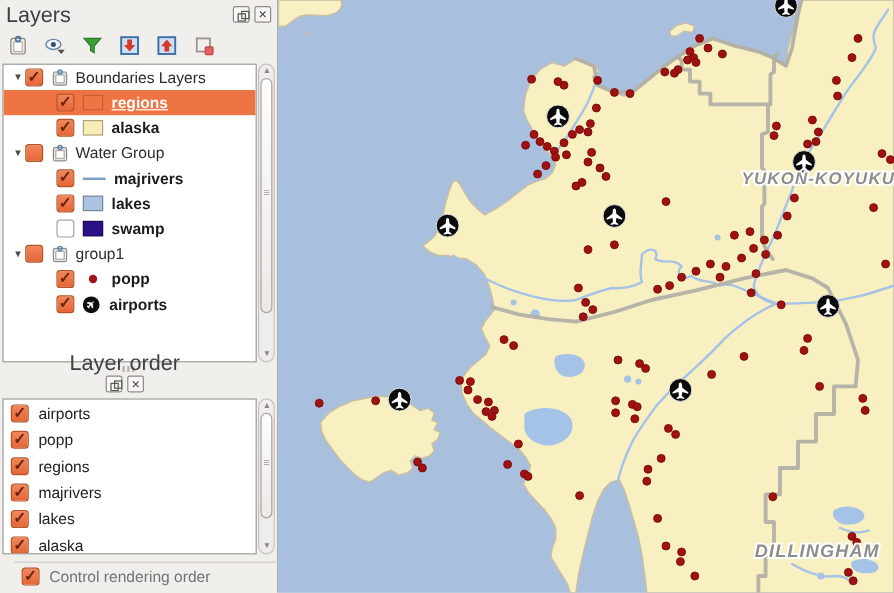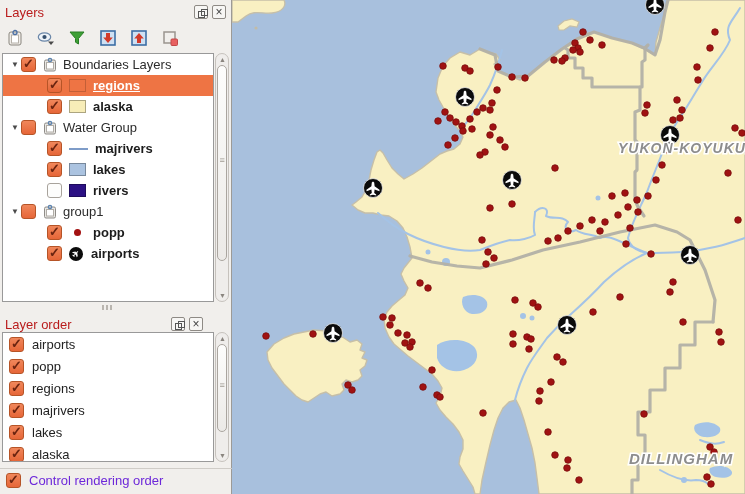--- a/index.html
+++ b/index.html
@@ -4,21 +4,21 @@
 <style>
   * { margin:0; padding:0; box-sizing:border-box; }
   html,body { width:745px; height:494px; overflow:hidden;
     font-family:"Liberation Sans", sans-serif; background:#f1efec; }
   .app { position:relative; width:745px; height:494px; }
 
   
   .dock { position:absolute; left:0; top:0; width:232px; height:494px;
     background:#f1efec; border-right:1px solid #9c9a96; }
   .panel-header { display:flex; align-items:center; height:24px; padding:0 5px; }
-  .panel-title { flex:1; font-size:13px; color:#b91c1c; }
+  .panel-title { flex:1; font-size:18px; color:#404040; }
   .win-btns { display:flex; gap:4px; }
   .win-btn { width:14px; height:14px; border:1px solid #8e8a85; border-radius:2px;
     background:#f7f6f4; position:relative; cursor:default; }
   .btn-float::before { content:""; position:absolute; left:3px; top:5px; width:5px; height:5px;
     border:1px solid #555; background:#f7f6f4; }
   .btn-float::after { content:""; position:absolute; left:5.5px; top:2.5px; width:5px; height:5px;
     border:1px solid #555; }
   .btn-close::before { content:"×"; position:absolute; left:0; top:-1px; width:12px;
     text-align:center; font-size:12px; line-height:14px; color:#444; }
 
@@ -60,23 +60,23 @@
   .varrow { position:absolute; left:2px; width:9px; text-align:center; font-size:7px; color:#8a857f; }
 
   .splitter { position:absolute; left:0; top:303px; width:214px; height:8px; display:flex;
     justify-content:center; align-items:center; gap:2px; }
   .splitter i { width:2px; height:5px; background:#b9b5af; }
 
   .order-box { position:absolute; left:2px; top:332px; width:212px; height:130px;
     background:#fff; border:1px solid #999; overflow:hidden; }
   .order-row { display:flex; align-items:center; height:22px; padding-left:6px;
     font-size:13px; color:#222; }
-  .footer-row { position:absolute; left:0px; top:468px; width:232px; height:24px;
+  .footer-row { position:absolute; left:12px; top:468px; width:232px; height:24px;
     display:flex; align-items:center; padding-left:6px; border-top:1px solid #cfccc7;
-    font-size:13px; color:#6d28d9; }
+    font-size:13px; color:#737373; }
 
   
   .map { position:absolute; left:232px; top:0; width:513px; height:494px; background:#a8c0dd; }
   .map svg { display:block; }
   .region-label { font-family:"Liberation Sans", sans-serif; font-weight:bold; font-style:italic;
     fill:#8d8d8d; stroke:#ffffff; stroke-width:3.2px; paint-order:stroke; letter-spacing:1px; }
 </style>
 </head>
 <body>
 
@@ -157,21 +157,21 @@
           <span class="lbl">majrivers</span>
         </div>
         <div class="row layer">
           <span class="cb checked"></span>
           <span class="sym swatch" style="background:#abc3e0"></span>
           <span class="lbl">lakes</span>
         </div>
         <div class="row layer">
           <span class="cb unchecked"></span>
           <span class="sym swatch" style="background:#2c1184"></span>
-          <span class="lbl">rivers</span>
+          <span class="lbl">swamp</span>
         </div>
         <div class="row group">
           <span class="expander">▼</span>
           <span class="cb partial"></span>
           <svg class="grp-icon" viewBox="0 0 14 15">
             <rect x="1.5" y="3" width="11" height="11" rx="1.5" fill="#e9e7e3" stroke="#8f8c88"></rect>
             <rect x="3.5" y="5.5" width="7" height="6.5" fill="#fff" stroke="#b0aca6"></rect>
             <circle cx="7" cy="3" r="1.7" fill="none" stroke="#5b83b0" stroke-width="1.2"></circle>
           </svg>
           <span class="lbl">group1</span>
@@ -192,21 +192,21 @@
       <div class="vthumb" style="top:11px; height:196px;"></div>
       <span class="varrow" style="bottom:2px;">▼</span>
     </div>
 
     <div class="splitter">
         <i></i>
         <i></i>
         <i></i>
       </div>
 
-    <div class="panel-header" style="position:absolute; top:312px; width:208px;">
+    <div class="panel-header" style="position:absolute; top:292px; width:208px;flex-direction:column;">
       <span class="panel-title">Layer order</span>
       <span class="win-btns">
         <span class="win-btn btn-float"></span>
         <span class="win-btn btn-close"></span>
       </span>
     </div>
 
     <div class="order-box" id="order-list">
         <div class="order-row">
           <span class="cb checked" style="margin-right:8px;"></span>

